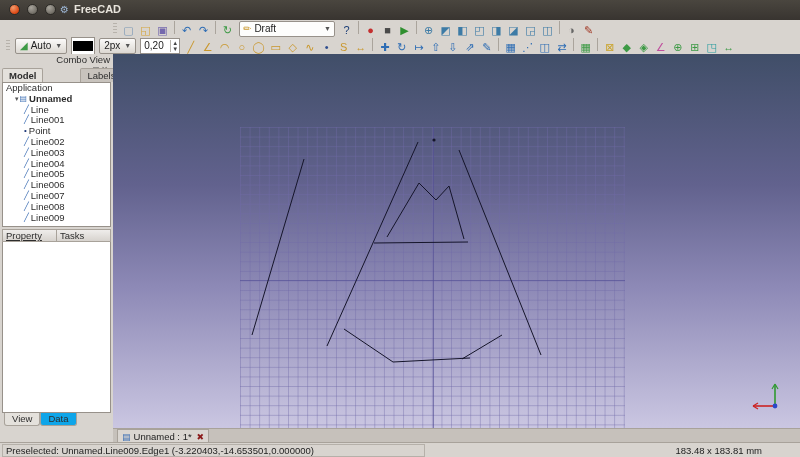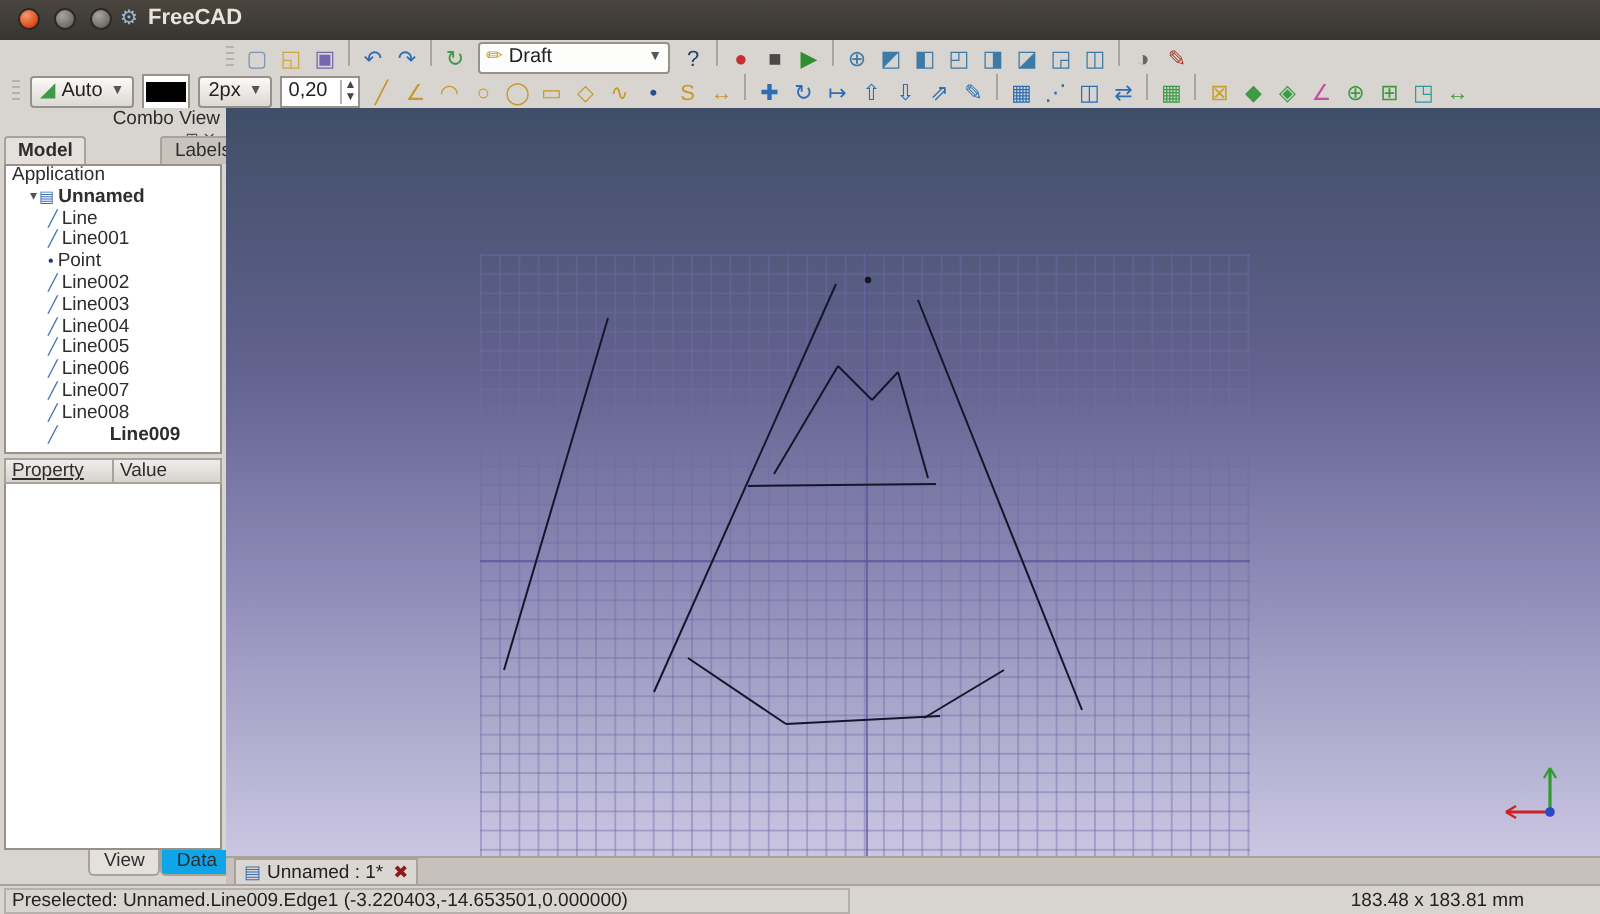--- a/index.html
+++ b/index.html
@@ -60,21 +60,21 @@
     background:linear-gradient(#f2f0ee,#d9d5d0);display:flex;align-items:center;padding:0 3px;}
   #tree{height:143px;margin:0 2px;background:#fff;border:1px solid #97918a;overflow:hidden;}
   .trow{height:10.8px;line-height:10.8px;display:flex;align-items:center;white-space:nowrap;}
   .texp{font-size:7px;color:#555;margin-right:1px;}
   .tico{font-size:8px;margin-right:2px;}
   #prop-header{height:13px;margin:2px 2px 0 2px;display:flex;}
   .pcell{flex:1;border:1px solid #a8a29a;border-left-width:0;
     background:linear-gradient(#efedeb,#d7d3ce);padding:0 3px;line-height:11px;}
   .pcell:first-child{border-left-width:1px;text-decoration:underline;}
   #prop-body{flex:1;margin:0 2px;background:#fff;border:1px solid #97918a;border-top:none;}
-  #bottom-tabs{height:18px;display:flex;align-items:flex-start;padding-left:20px;margin-left:24px;}
+  #bottom-tabs{height:30px;display:flex;align-items:flex-start;padding-left:4px;}
   .btab{padding:0 7px;border:1px solid #a8a29a;border-top:none;border-radius:0 0 3px 3px;
     background:#0ea5e9;line-height:12px;}
   .btab.active{background:#e4e1dc;}
 
   
   #viewport{position:absolute;left:113px;top:54px;right:0;bottom:28px;
     background:linear-gradient(180deg,#404e68 0%,#62628e 35%,#8d89b6 62%,#cbc7e2 100%);}
   #grid{position:absolute;left:127px;top:73px;width:385px;height:302px;
     background-image:linear-gradient(rgba(112,106,168,0.42) 1px,transparent 1px),
                      linear-gradient(90deg,rgba(112,106,168,0.42) 1px,transparent 1px);
@@ -200,26 +200,26 @@
       <div class="trow" style="padding-left: 21px;">
         <span class="tico" style="color: rgb(61, 111, 180);">╱</span>
         <span>Line007</span>
       </div>
       <div class="trow" style="padding-left: 21px;">
         <span class="tico" style="color: rgb(61, 111, 180);">╱</span>
         <span>Line008</span>
       </div>
       <div class="trow" style="padding-left: 21px;">
         <span class="tico" style="color: rgb(61, 111, 180);">╱</span>
-        <span style="font-weight: bold; margin-left: 24px;">Line009</span>
+        <span style="font-weight: normal;">Line009</span>
       </div>
     </div>
   <div id="prop-header">
     <span class="pcell">Property</span>
-    <span class="pcell">Value</span>
+    <span class="pcell">Tasks</span>
   </div>
   <div id="prop-body"></div>
   <div id="bottom-tabs">
     <span class="btab active">View</span>
     <span class="btab">Data</span>
   </div>
 </div>
 
 <div id="viewport">
   <div id="grid">

